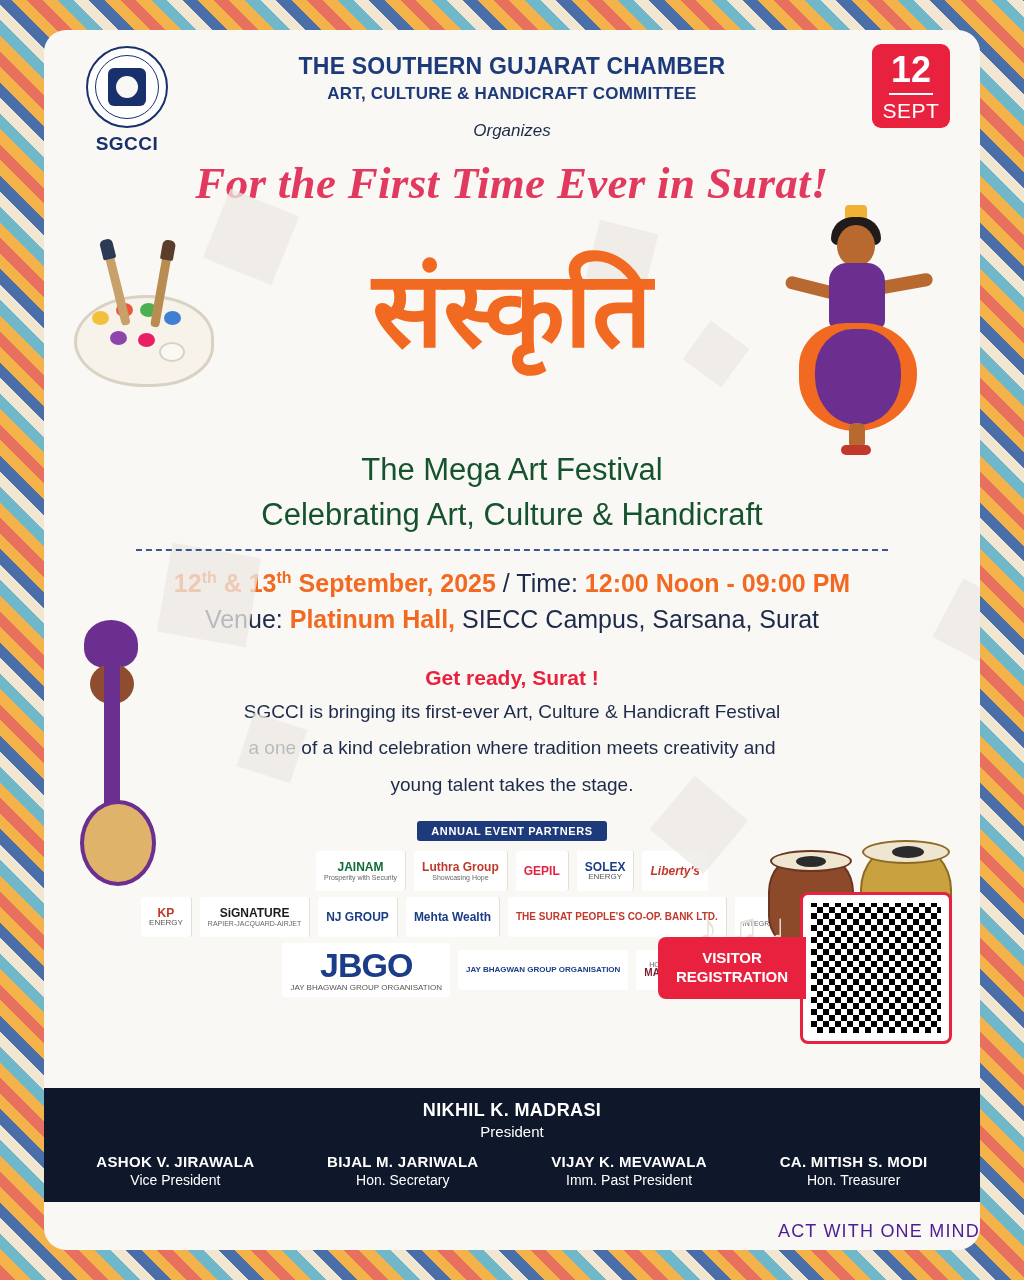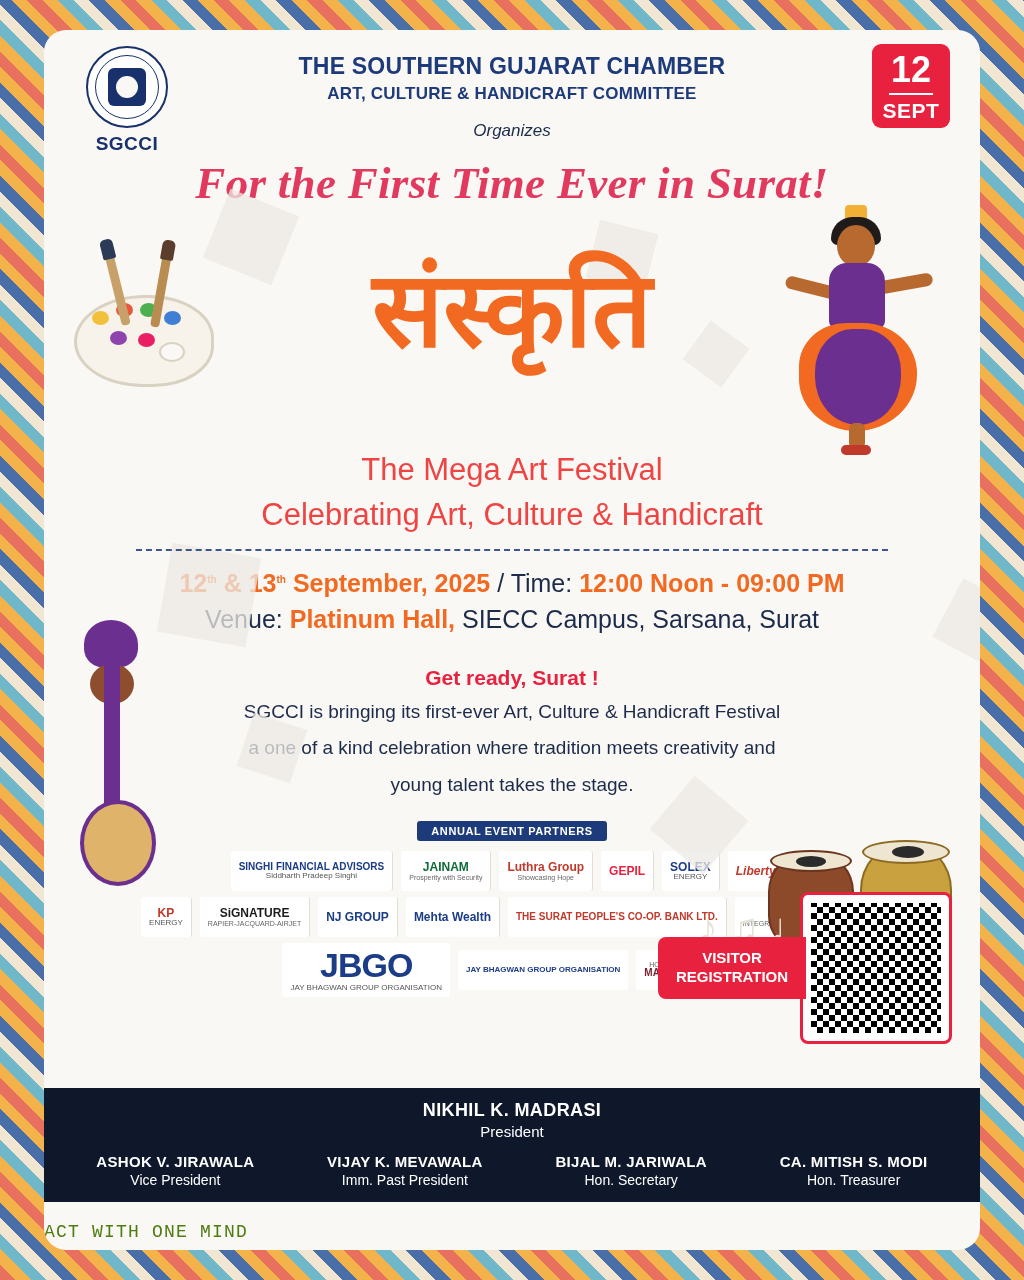--- a/index.html
+++ b/index.html
@@ -96,21 +96,21 @@
     position: absolute; right: 30px; top: 14px;
     width: 78px; height: 84px;
     background: #e8213f; border-radius: 9px;
     color: #fff; text-align: center;
     display: flex; flex-direction: column;
     align-items: center; justify-content: center;
     line-height: 1;
   }
   .date-badge .dnum { font-size: 36px; font-weight: bold; }
   .date-badge .dsep { width: 44px; height: 2px; background: #fff; margin: 5px 0; }
-  .date-badge .dmon { font-size: 21px; font-weight: bold; letter-spacing: .5px; }
+  .date-badge .dmon { font-size: 21px; font-weight: normal; letter-spacing: .5px; }
 
   
   .headline {
     text-align: center;
     font-family: "Liberation Serif", serif;
     font-size: 45px; font-weight: bold; font-style: italic;
     color: #e23a5e;
     margin-top: 16px;
     letter-spacing: .3px;
   }
@@ -187,40 +187,40 @@
   .tabla-top { position:absolute; border-radius:50%; background:#efe6d2; }
   .tl-top { left:6px; top:20px; width:82px; height:22px; border:2px solid #6b3520; }
   .tr-top { right:4px; top:10px; width:88px; height:24px; border:2px solid #8c6a22; }
   .tabla-dot { position:absolute; border-radius:50%; background:#2b2b2b; }
   .tl-dot { left:32px; top:26px; width:30px; height:11px; }
   .tr-dot { right:30px; top:16px; width:32px; height:12px; }
 
   
   .subtitle {
     text-align: center;
-    color: #ef4444;
+    color: #14532d;
     font-size: 31px;
     line-height: 1.3;
     margin-top: 4px;
   }
   .divider-dashes {
     margin: 14px 92px 0 92px;
     border-top: 2px dashed #1d3a7a;
     opacity: .85;
   }
   .when {
     text-align: center;
     font-size: 25px;
     color: #1c2b4a;
     margin-top: 14px;
     line-height: 1.45;
   }
   .when b { color: #f26a21; }
   .when .nav { color: #1c2b4a; }
-  .when sup { font-size: 10px; }
+  .when sup { font-size: 16px; }
 
   .getready {
     text-align: center; margin-top: 28px;
     font-size: 21px; font-weight: bold; color: #e8213f;
   }
   .blurb {
     text-align: center; margin-top: 8px;
     font-size: 19px; color: #1c2b4a; line-height: 1.5;
   }
 
@@ -301,22 +301,22 @@
   .pres-name { font-size: 18px; font-weight: bold; letter-spacing: .4px; }
   .pres-role { font-size: 15px; margin-top: 2px; }
   .officers {
     display: flex; justify-content: space-around;
     margin-top: 13px; padding: 0 16px;
   }
   .officer-name { font-size: 15px; font-weight: bold; letter-spacing: .3px; }
   .officer-role { font-size: 14px; margin-top: 2px; }
   .tagline {
     position: absolute; left: 0; right: 0; bottom: 8px;
-    text-align: left;
-    font-size: 18px; color: #4d7c0f; letter-spacing: 1.2px; font-family: Liberation Mono, monospace;
+    text-align: right;
+    font-size: 18px; color: #4c1d95; letter-spacing: 1.2px;
   }
   .notes { position:absolute; right:170px; bottom:300px; color:#e6e2d8; font-size:40px; }
 </style>
 </head>
 <body>
 
 <div class="poster">
   <div class="inner-card">
 
     <div class="bg-shape s1"></div>
@@ -415,23 +415,20 @@
       <div class="tabla-dot tl-dot"></div>
       <div class="tabla-dot tr-dot"></div>
     </div>
 
     <div class="notes">♪ ♫ ♩</div>
 
     <div class="partners-label">ANNUAL EVENT PARTNERS</div>
 
     <div class="logo-rows">
       <div class="logo-row">
-        <div class="logo-chip lc-singhi">
-          <div><span>SINGHI FINANCIAL ADVISORS</span><span class="tiny">Siddharth Pradeep Singhi</span></div>
-        </div>
         <div class="logo-chip lc-jainam">
           <div><span>JAINAM</span><span class="tiny2">Prosperity with Security</span></div>
         </div>
         <div class="logo-chip lc-luthra">
           <div><span>Luthra Group</span><span class="tiny2">Showcasing Hope</span></div>
         </div>
         <div class="logo-chip lc-gepil">
           <div><span>GEPIL</span></div>
         </div>
         <div class="logo-chip lc-solex">
@@ -488,26 +485,26 @@
 
     <div class="footer">
       <div class="pres-name">NIKHIL K. MADRASI</div>
       <div class="pres-role">President</div>
       <div class="officers">
         <div>
           <div class="officer-name">ASHOK V. JIRAWALA</div>
           <div class="officer-role">Vice President</div>
         </div>
         <div>
+          <div class="officer-name">BIJAL M. JARIWALA</div>
+          <div class="officer-role">Hon. Secretary</div>
+        </div>
+        <div>
           <div class="officer-name">VIJAY K. MEVAWALA</div>
           <div class="officer-role">Imm. Past President</div>
-        </div>
-        <div>
-          <div class="officer-name">BIJAL M. JARIWALA</div>
-          <div class="officer-role">Hon. Secretary</div>
         </div>
         <div>
           <div class="officer-name">CA. MITISH S. MODI</div>
           <div class="officer-role">Hon. Treasurer</div>
         </div>
       </div>
     </div>
 
     <div class="tagline">ACT WITH ONE MIND</div>
   </div>

